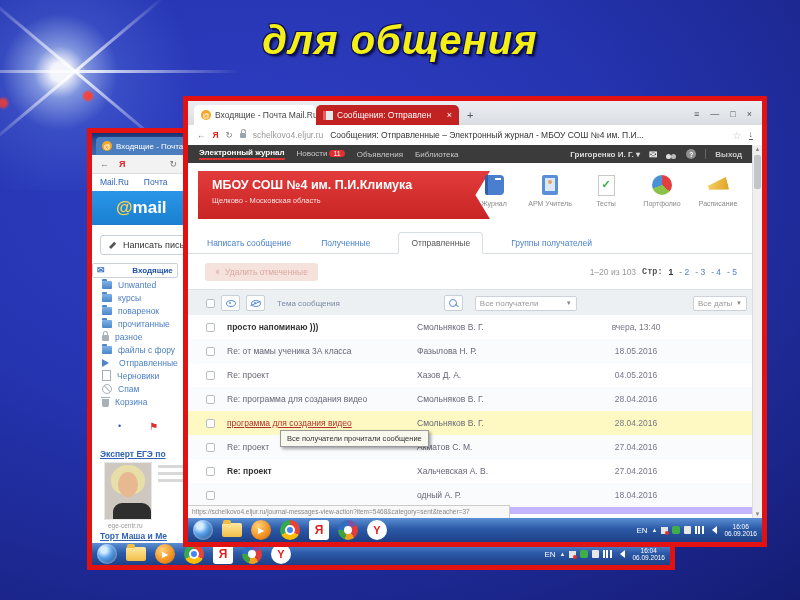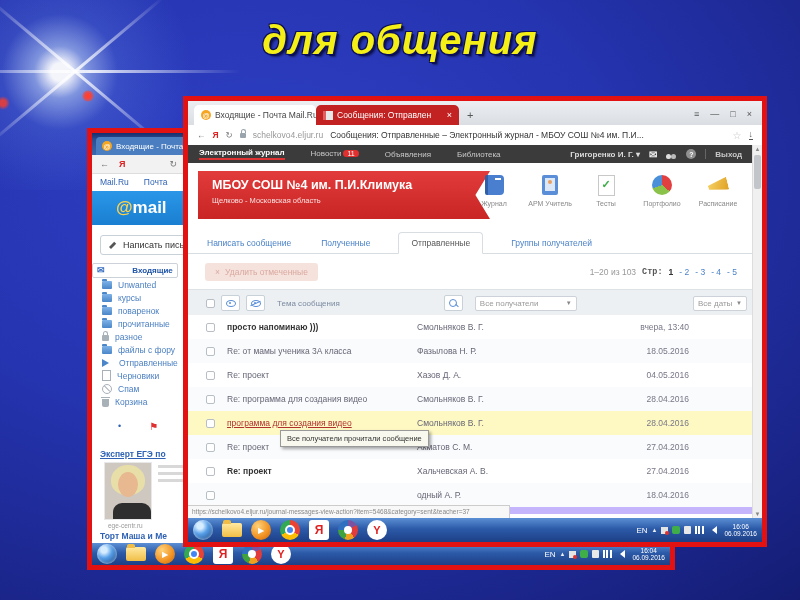--- a/index.html
+++ b/index.html
@@ -91,40 +91,40 @@
   .b-flag{color:#e03030;font-size:10px;}
   .b-ad{left:8px;top:316px;width:170px;height:96px;}
   .ad-link{position:absolute;left:0;top:0;font-size:8.5px;font-weight:bold;color:#2f62b5;text-decoration:underline;white-space:nowrap;}
   .ad-photo{position:absolute;left:4px;top:13px;width:46px;height:56px;background:#cfc8c0;border:1px solid #e8e8e8;overflow:hidden;}
   .ad-photo::before{content:"";position:absolute;left:6px;top:2px;width:34px;height:30px;border-radius:50% 50% 45% 45%;background:#e8dfa8;}
   .ad-photo::after{content:"";position:absolute;left:13px;top:9px;width:20px;height:25px;border-radius:50%;background:#e8b890;}
   .ad-body{position:absolute;left:8px;bottom:0;width:38px;height:16px;border-radius:9px 9px 0 0;background:#2e2e2e;z-index:2;}
   .ad-lines{position:absolute;left:58px;top:16px;display:flex;flex-direction:column;gap:4px;}
   .ad-lines i{width:60px;height:3px;background:#d8d8d8;}
   .ad-site{position:absolute;left:8px;top:73px;font-size:6.5px;color:#999;}
-  .ad-link2{position:absolute;left:0;top:82px;font-size:8.5px;font-weight:bold;color:#2f62b5;white-space:nowrap;}
+  .ad-link2{position:absolute;left:0;top:82px;font-size:8.5px;font-weight:bold;color:#2f62b5;text-decoration:underline;white-space:nowrap;}
 
   
   .f-tabstrip{left:0;right:0;top:0;height:24px;background:linear-gradient(#eceef1,#dadee3);display:flex;align-items:flex-end;}
   .ftab{height:20px;display:flex;align-items:center;gap:4px;padding:0 7px;font-size:8.5px;border-radius:5px 5px 0 0;white-space:nowrap;overflow:hidden;box-sizing:border-box;}
   .ftab1{background:#fff;color:#444;margin-left:6px;width:122px;}
   .ftab2{background:#c32222;color:#fff;width:143px;}
   .fav-ej{width:7px;height:9px;background:#e8e8e8;border-left:3px solid #e06060;flex:0 0 auto;}
   .tabclose{margin-left:auto;font-size:9px;}
   .f-newtab{font-size:11px;color:#555;margin-left:8px;margin-bottom:4px;}
   .f-controls{margin-left:auto;display:flex;gap:11px;align-items:center;padding:0 10px 6px 0;color:#555;font-size:9px;}
   .f-urlrow{left:0;right:0;top:24px;height:20px;background:#fff;border-bottom:1px solid #e2e2e2;
     display:flex;align-items:center;gap:7px;padding:0 9px;font-size:8.5px;color:#777;}
   .lock{width:6px;height:5px;background:#9aa4ac;border-radius:1px;position:relative;flex:0 0 auto;}
   .lock::before{content:"";position:absolute;left:1px;top:-4px;width:3px;height:3px;border:1px solid #9aa4ac;border-bottom:none;border-radius:3px 3px 0 0;}
   .url-domain{color:#999;}
   .url-title{color:#333;white-space:nowrap;overflow:hidden;max-width:330px;}
   .url-star{margin-left:auto;color:#c0c0c0;font-size:10px;}
   .dl{color:#555;font-size:9px;border-bottom:1.5px solid #555;line-height:9px;}
-  .f-nav{left:0;right:9px;top:44px;height:18px;background:#3b3b3b;display:flex;align-items:center;gap:26px;padding:0 11px;font-size:8px;color:#c8c8c8;}
+  .f-nav{left:0;right:9px;top:44px;height:18px;background:#3b3b3b;display:flex;align-items:center;gap:12px;padding:0 11px;font-size:8px;color:#c8c8c8;}
   .nav-brand{color:#fff;font-weight:bold;border-bottom:2px solid #d33;padding-bottom:1px;white-space:nowrap;}
   .nav-item{white-space:nowrap;}
   .badge{background:#e03030;color:#fff;border-radius:7px;padding:0 4px;font-size:7px;line-height:10px;margin-left:2px;}
   .nav-right{margin-left:auto;display:flex;align-items:center;gap:9px;font-weight:bold;}
   .nav-user{color:#ddd;white-space:nowrap;}
   .nav-env{color:#eee;font-size:10px;}
   .people{width:11px;height:9px;position:relative;}
   .people::before,.people::after{content:"";position:absolute;bottom:0;width:5px;height:5px;border-radius:50% 50% 2px 2px;background:#ddd;}
   .people::before{left:0;}
   .people::after{left:5px;background:#bbb;}
@@ -182,21 +182,21 @@
   .sel2{width:54px;margin-left:auto;margin-right:6px;}
   .rows{position:absolute;left:0;right:0;top:152px;bottom:0;}
   .mrow{position:absolute;left:0;right:0;height:24px;display:flex;align-items:center;font-size:8.5px;color:#667;border-bottom:7px solid #c4b5fd;background:#fff;}
   .mrow.alt{background:#fafbfc;}
   .mrow.hl{background:#fef9c3;}
   .mrow .cb{margin-left:18px;}
   .msub{margin-left:12px;flex:0 0 190px;white-space:nowrap;overflow:hidden;}
   .mrow.bold .msub{font-weight:bold;color:#333;}
   .msub.rlink{color:#b03030;text-decoration:underline;}
   .msend{flex:0 0 150px;}
-  .mdate{flex:1;text-align:right;margin-right:64px;color:#778;}
+  .mdate{flex:1;text-align:center;margin-right:48px;color:#778;}
   .tip{position:absolute;left:92px;top:267px;background:#f8f8ee;border:1px solid #999;box-shadow:2px 2px 3px rgba(0,0,0,.35);
     font-size:7.5px;color:#333;padding:3px 6px;z-index:30;white-space:nowrap;}
   .statusbar{position:absolute;left:0;bottom:0;height:13px;width:322px;background:#f8f8f8;border-top:1px solid #ccc;border-right:1px solid #ccc;
     font-size:6.5px;color:#888;line-height:12px;padding:0 4px;white-space:nowrap;overflow:hidden;z-index:25;box-sizing:border-box;}
 </style>
 </head>
 <body>
 
 <div class="slide">
   <div class="abs flare"></div>

